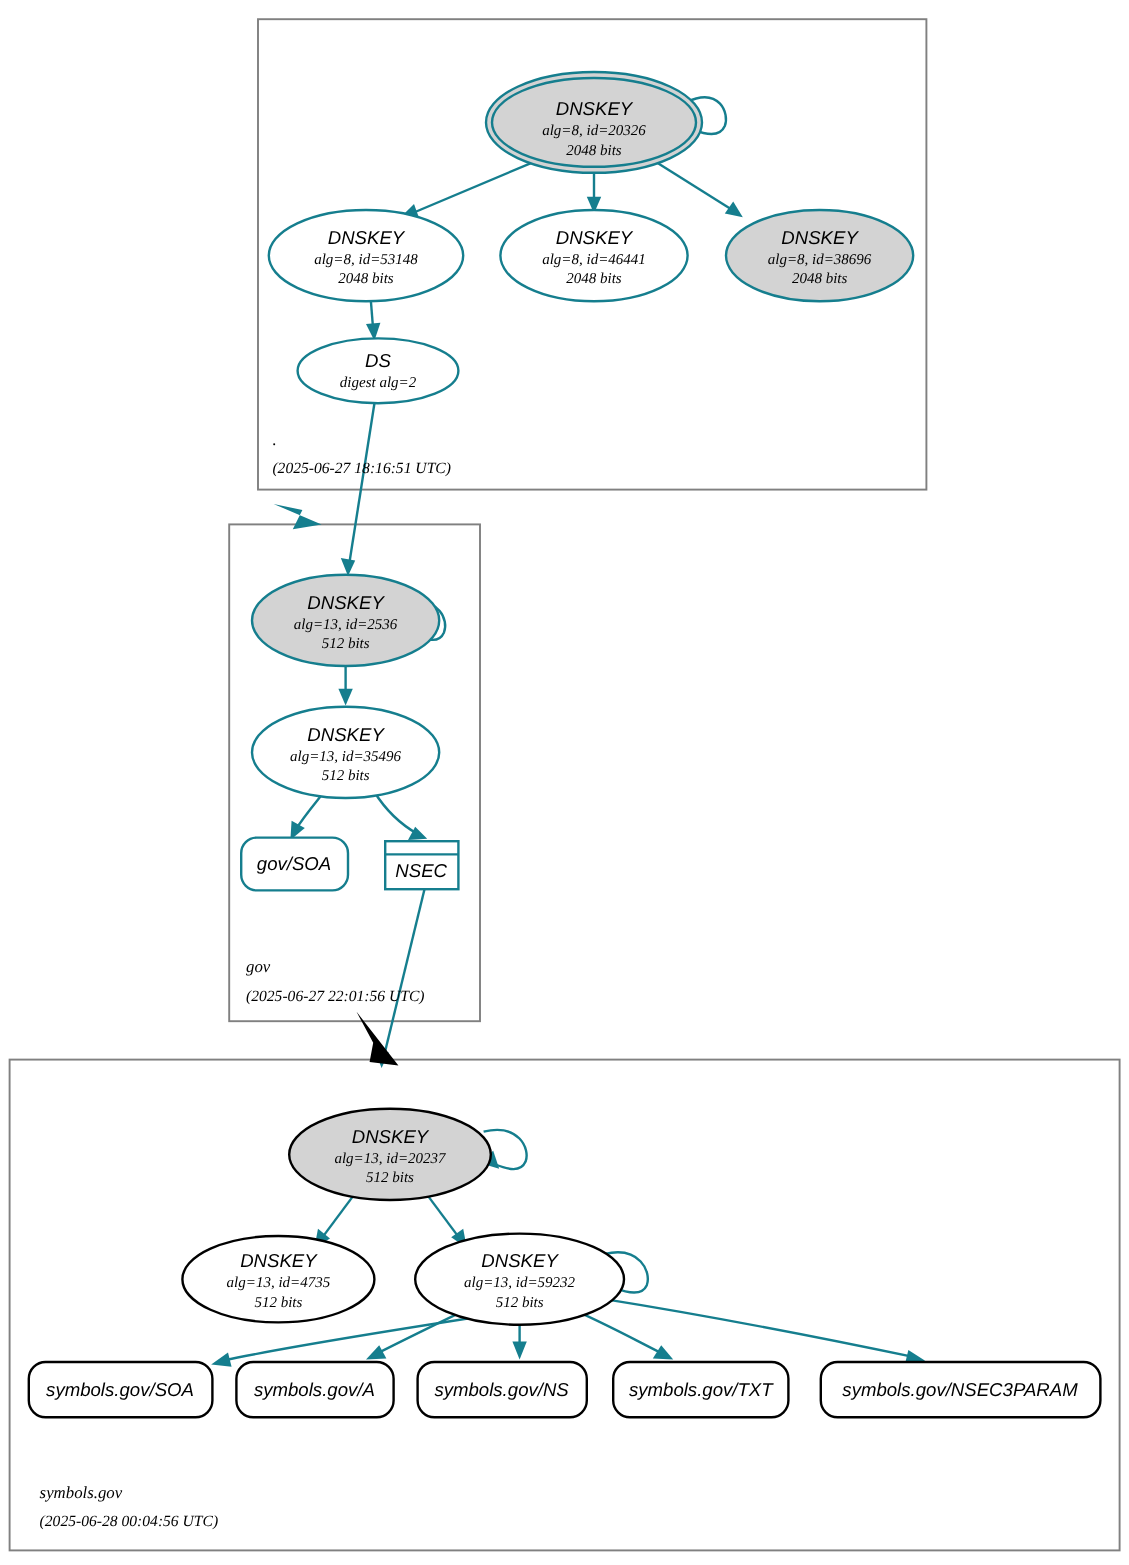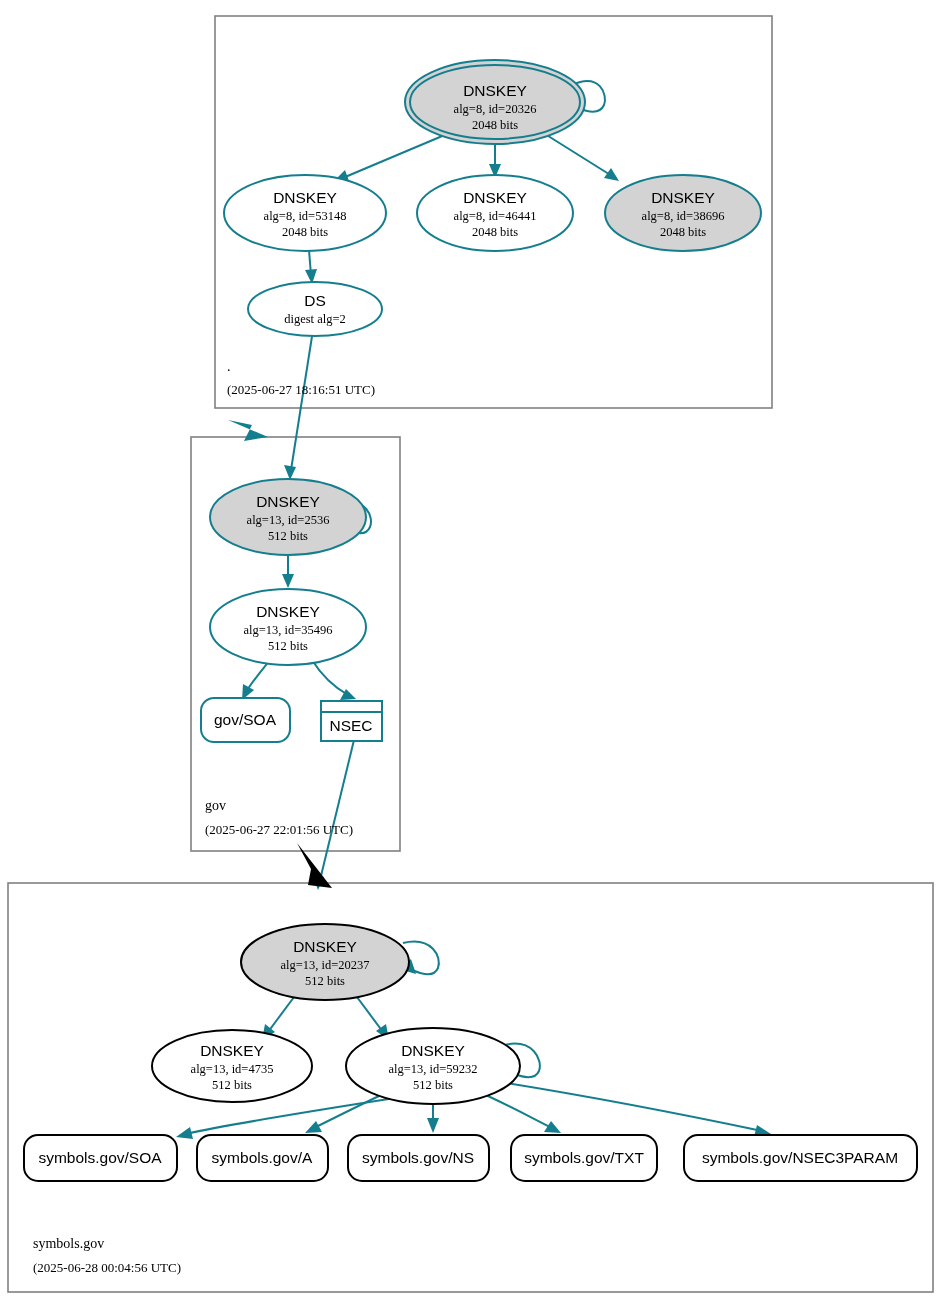--- a/index.html
+++ b/index.html
@@ -10,20 +10,21 @@
   body {
     font-family: "Liberation Sans", sans-serif;
     width: 941px;
     height: 1304px;
     overflow: hidden;
   }
   #stage {
     position: relative;
     width: 941px;
     height: 1004px;
+    font-style: italic;
   }
   svg#graph {
     display: block;
     width: 941px;
     height: 1304px;
   }
   .zone-box {
     fill: #ffffff;
     stroke: #808080;
     stroke-width: 1.6;

